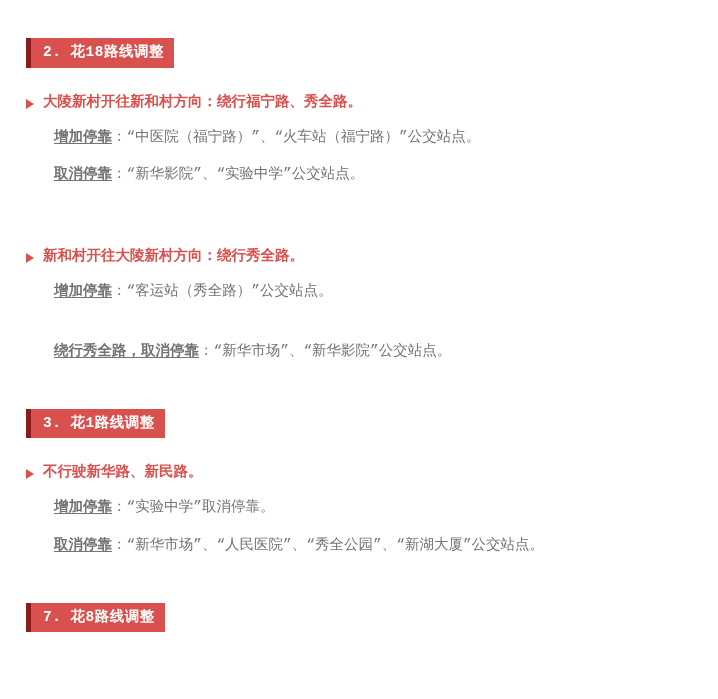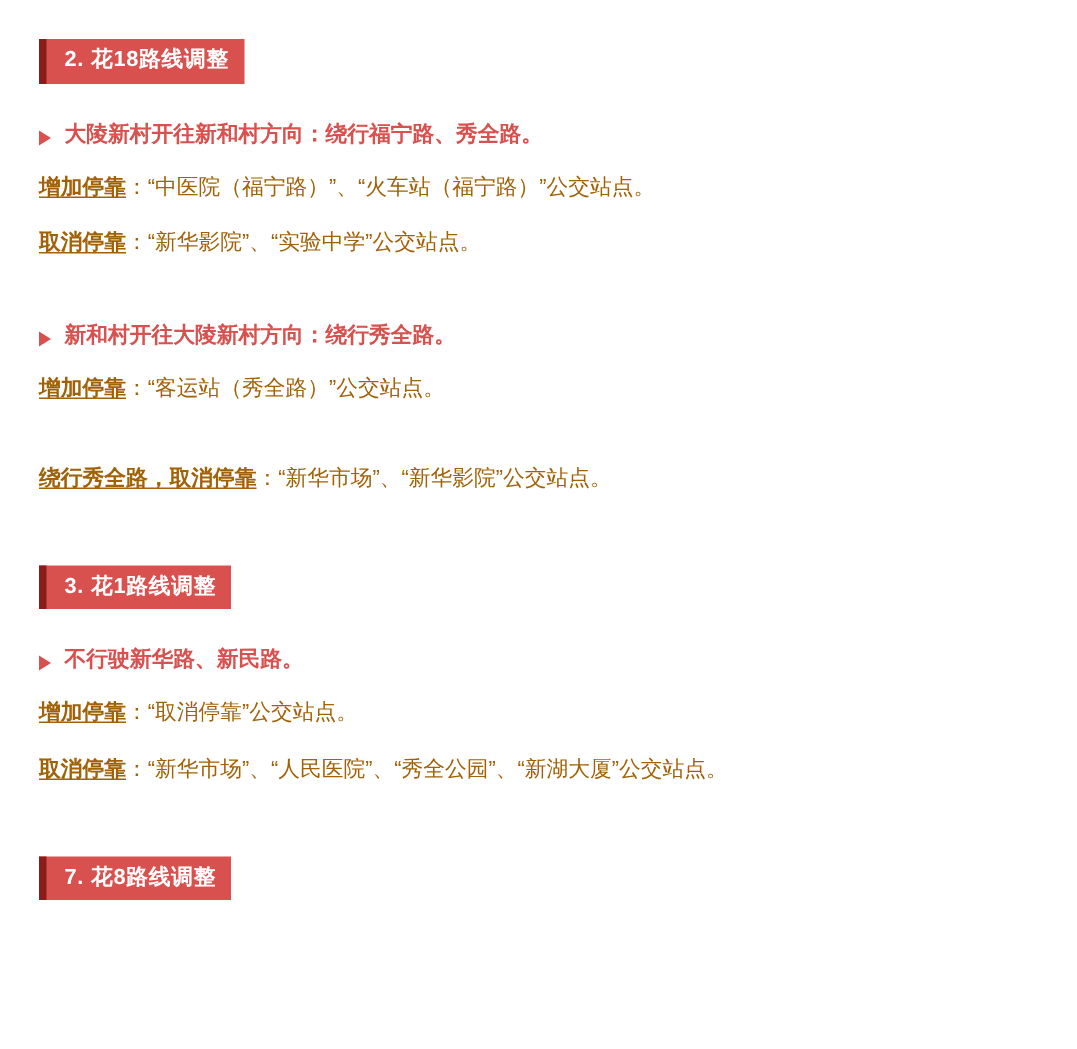--- a/index.html
+++ b/index.html
@@ -13,21 +13,22 @@
     font-family: "Liberation Sans", sans-serif;
     color: #2b2b2b;
     overflow: hidden;
   }
   .page {
     position: relative;
     width: 718px;
     height: 696px;
     background: #ffffff;
     box-sizing: border-box;
-    padding: 0 26px;
+    padding: 12px 26px;
+    font-family: Liberation Mono, monospace;
   }
   .edge-left {
     position: absolute;
     left: 0; top: 0;
     width: 5px; height: 699px;
     background: #ffffff;
   }
 
   
   .section {
@@ -64,23 +65,24 @@
     border-bottom: 5px solid transparent;
     border-left: 8px solid #d9514e;
     margin-right: 9px;
     margin-top: 5px;
     flex: none;
   }
   .dir-text { }
 
   .para {
     font-size: 14.5px;
-    color: #a16207;
+    color: #737373;
     line-height: 1.5;
     margin-top: 16px;
+    margin-left: 28px;
   }
   .para .lbl {
     font-weight: bold;
     text-decoration: underline;
     text-underline-offset: 2px;
   }
   .para .val { }
 </style>
 </head>
 <body>
@@ -98,21 +100,21 @@
     </div>
 
     <div class="para">
       <span class="lbl">增加停靠</span><span class="val">：“中医院（福宁路）”、“火车站（福宁路）”公交站点。</span>
     </div>
 
     <div class="para">
       <span class="lbl">取消停靠</span><span class="val">：“新华影院”、“实验中学”公交站点。</span>
     </div>
 
-    <div class="dir-line" style="margin-top:40px">
+    <div class="dir-line" style="margin-top:60px">
       <span class="tri"></span>
       <span class="dir-text">新和村开往大陵新村方向：绕行秀全路。</span>
     </div>
 
     <div class="para">
       <span class="lbl">增加停靠</span><span class="val">：“客运站（秀全路）”公交站点。</span>
     </div>
 
     <div class="para" style="margin-top:38px">
       <span class="lbl">绕行秀全路，取消停靠</span><span class="val">：“新华市场”、“新华影院”公交站点。</span>
@@ -122,21 +124,21 @@
   <div class="section-gap-top-2"></div>
   <div class="section">
     <div class="section-head">3. 花1路线调整</div>
 
     <div class="dir-line">
       <span class="tri"></span>
       <span class="dir-text">不行驶新华路、新民路。</span>
     </div>
 
     <div class="para">
-      <span class="lbl">增加停靠</span><span class="val">：“取消停靠”公交站点。</span>
+      <span class="lbl">增加停靠</span><span class="val">：“实验中学”取消停靠。</span>
     </div>
 
     <div class="para">
       <span class="lbl">取消停靠</span><span class="val">：“新华市场”、“人民医院”、“秀全公园”、“新湖大厦”公交站点。</span>
     </div>
   </div>
 
   <div class="section-gap-top-2"></div>
   <div class="section">
     <div class="section-head">7. 花8路线调整</div>

